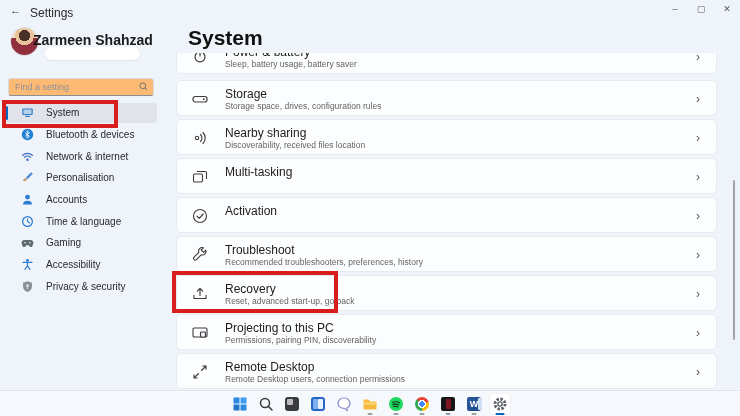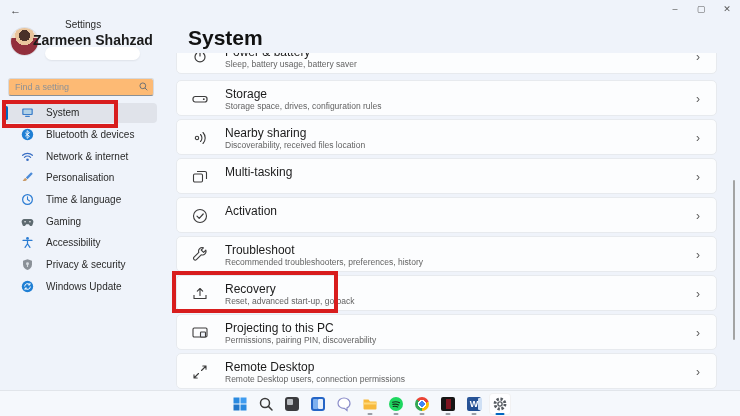--- a/index.html
+++ b/index.html
@@ -3,21 +3,21 @@
 <meta charset="utf-8">
 <style>
   html,body{margin:0;padding:0;}
   body{width:740px;height:416px;overflow:hidden;font-family:"Liberation Sans","DejaVu Sans",sans-serif;
        -webkit-font-smoothing:antialiased;}
   #screen{position:relative;width:740px;height:416px;background:#eff3fa;overflow:hidden;}
 
   
   .titlebar{position:absolute;left:0;top:0;width:740px;height:22px;}
   .back-arrow{position:absolute;left:10px;top:4px;font-size:11px;color:#333;}
-  .tb-title{position:absolute;left:30px;top:19px;font-size:10px;color:#2b2b2b;margin-left:35px;}
+  .tb-title{position:absolute;left:30px;top:6px;font-size:12px;color:#2b2b2b;}
   .win-controls{position:absolute;right:6px;top:2px;display:flex;gap:12px;}
   .win-btn{width:14px;height:14px;font-size:9px;color:#5a5a5a;display:flex;align-items:center;justify-content:center;}
 
   
   .sidebar{position:absolute;left:0;top:22px;width:170px;height:368px;}
   .avatar{position:absolute;left:11px;top:6px;width:27px;height:27px;border-radius:50%;
           background:
             radial-gradient(circle at 50% 28%, #4a3128 0 24%, #e9c49c 24% 40%, transparent 40%),
             linear-gradient(180deg,#efe0cf 0 38%, #922f3c 38% 100%);
           box-shadow:0 0 0 1px rgba(0,0,0,.08);}
@@ -147,20 +147,29 @@
         <span class="nico">
           <svg viewBox="0 0 16 16" width="13" height="13">
               <path d="M12.5 1.5 L6 8 l2 2 L14.5 3.5 z" fill="#4c8bd8"></path>
               <path d="M5.5 8.5 c-2 .5-2 2.5-3.5 3.5 2 .8 4.5.5 5.5-1.5 z" fill="#c99a67"></path>
             </svg>
         </span>
         <span class="nlabel">Personalisation</span>
       </div>
 
 
+      <div class="nav-item">
+        <span class="nico">
+          <svg viewBox="0 0 16 16" width="13" height="13">
+              <circle cx="8" cy="5" r="3" fill="#2b7cd3"></circle>
+              <path d="M2.5 14 a5.5 4.5 0 0 1 11 0 z" fill="#2b7cd3"></path>
+            </svg>
+        </span>
+        <span class="nlabel">Accounts</span>
+      </div>
 
       <div class="nav-item">
         <span class="nico">
           <svg viewBox="0 0 16 16" width="13" height="13">
               <circle cx="8" cy="8" r="6" fill="none" stroke="#2b7cd3" stroke-width="1.5"></circle>
               <path d="M8 4.5 V8 l2.5 1.8" fill="none" stroke="#2b7cd3" stroke-width="1.3" stroke-linecap="round"></path>
             </svg>
         </span>
         <span class="nlabel">Time &amp; language</span>
       </div>
@@ -190,30 +199,20 @@
         <span class="nico">
           <svg viewBox="0 0 16 16" width="13" height="13">
               <path d="M8 1.5 L13.5 3.5 V8 c0 3.5-2.5 5.7-5.5 6.8 C5 13.7 2.5 11.5 2.5 8 V3.5 z" fill="#8a9097"></path>
               <circle cx="8" cy="7" r="1.8" fill="#d8dde2"></circle>
               <rect x="7.3" y="8" width="1.4" height="3" fill="#d8dde2"></rect>
             </svg>
         </span>
         <span class="nlabel">Privacy &amp; security</span>
       </div>
 
-      <div class="nav-item">
-        <span class="nico">
-          <svg viewBox="0 0 16 16" width="13" height="13">
-              <circle cx="8" cy="8" r="7" fill="#1f7fd4"></circle>
-              <path d="M4.5 8 a3.5 3.5 0 0 1 6.3-2.1 M11.5 8 a3.5 3.5 0 0 1-6.3 2.1" fill="none" stroke="#fff" stroke-width="1.2"></path>
-              <path d="M11 3.6 v2.4 h-2.4 M5 12.4 V10 h2.4" fill="none" stroke="#fff" stroke-width="1.2"></path>
-            </svg>
-        </span>
-        <span class="nlabel">Windows Update</span>
-      </div>
 
     </div>
   </div>
 
   <div class="page-title">System</div>
 
   <div class="content-clip">
 
     <div class="card" style="top:-15px">
       <span class="cicon">

